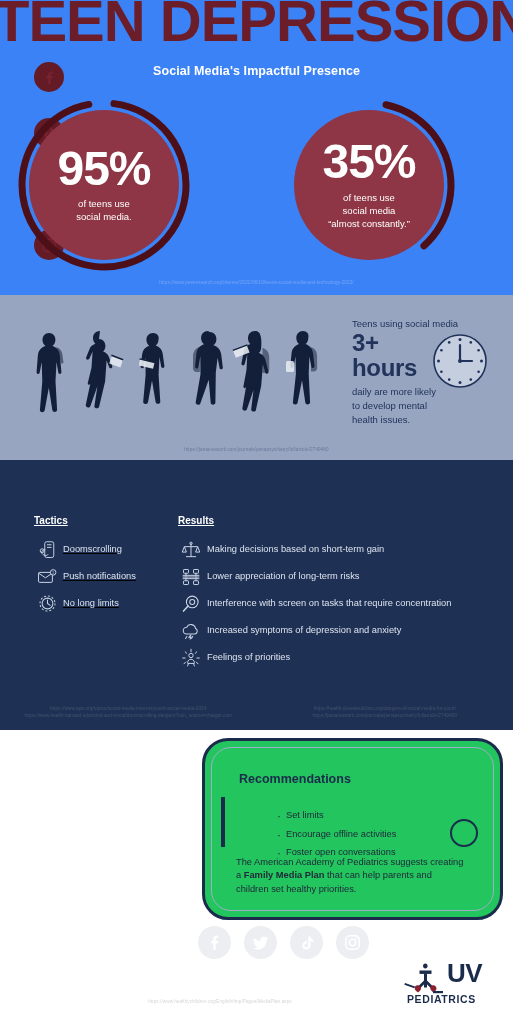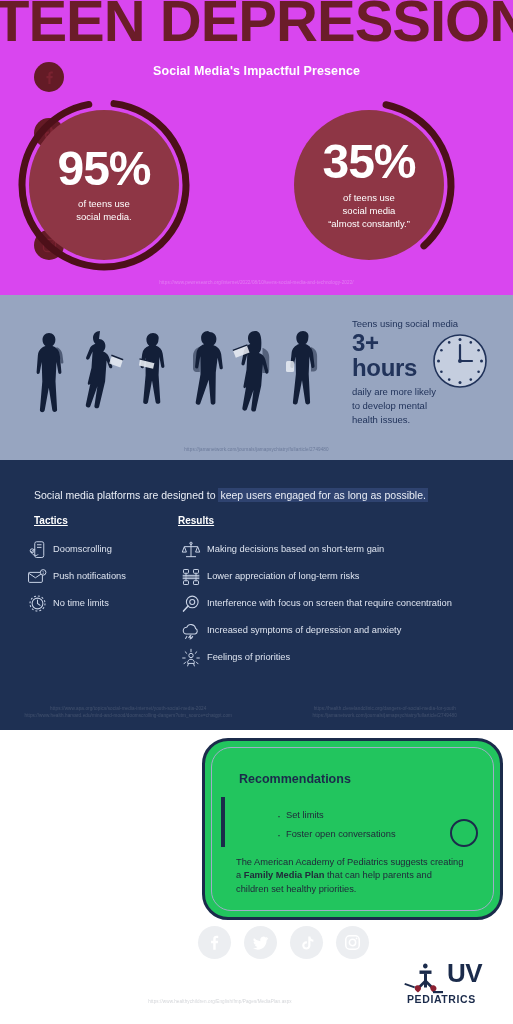--- a/index.html
+++ b/index.html
@@ -5,21 +5,21 @@
   html,body{margin:0;padding:0;}
   body{
     width:513px;height:1024px;
     background:#ffffff;
     font-family:"Liberation Sans","DejaVu Sans",sans-serif;
     overflow:hidden;
   }
   .page{position:relative;width:513px;height:1024px;overflow:hidden;}
 
   
-  .hero{position:relative;width:513px;height:295px;background:#d946ef;overflow:hidden;}
+  .hero{position:relative;width:513px;height:295px;background:#3b82f6;overflow:hidden;}
   .hero-title{
     position:absolute;left:-6px;top:-8px;width:530px;
     font-size:58px;font-weight:bold;letter-spacing:-1px;
     color:#6b1d29;line-height:1;white-space:nowrap;
     font-family:"Liberation Sans",sans-serif;
   }
   .hero-sub{
     position:absolute;top:64px;left:0;width:513px;text-align:center;
     color:#ffffff;font-size:12.5px;font-weight:bold;letter-spacing:.1px;
   }
@@ -64,21 +64,21 @@
   .band3{position:relative;width:513px;height:270px;background:#1e3053;overflow:hidden;}
   .b3-lead{
     position:absolute;left:34px;top:28px;width:450px;
     color:#e9edf5;font-size:10.5px;line-height:1.4;
   }
   .b3-lead .hl{background:#2f4370;padding:1px 2px;}
   .colhead{position:absolute;color:#ffffff;font-size:10px;font-weight:bold;text-decoration:underline;}
   .colhead.a{left:34px;top:55px;}
   .colhead.b{left:178px;top:55px;}
   .itemcol{position:absolute;}
-  .itemcol.a{left:24px;top:76px;width:140px;}
+  .itemcol.a{left:34px;top:76px;width:140px;text-decoration:underline;}
   .itemcol.b{left:178px;top:76px;width:320px;}
   .item{display:flex;align-items:center;height:27px;margin-bottom:0;}
   .item .ico{width:26px;min-width:26px;height:22px;display:flex;align-items:center;justify-content:center;}
   .item .lbl{color:#dde3ef;font-size:9.3px;line-height:1.25;margin-left:3px;}
   .band3 .srcgrid{
     position:absolute;bottom:10px;left:0;width:513px;
     display:flex;justify-content:space-around;
   }
   .band3 .srcgrid .src{color:rgba(255,255,255,.15);width:50%;}
 
@@ -279,23 +279,20 @@
         <line x1="28" y1="28" x2="28" y2="12" stroke="#21335a" stroke-width="2.2" stroke-linecap="round"></line>
         <line x1="28" y1="28" x2="40" y2="28" stroke="#21335a" stroke-width="2.2" stroke-linecap="round"></line>
         <circle cx="28" cy="28" r="2" fill="#21335a"></circle>
       </svg>
     </div>
 
     <div class="src">https://jamanetwork.com/journals/jamapsychiatry/fullarticle/2749480</div>
   </section>
 
   <section class="band3">
-    <div class="b3-lead">
-      <span>Social media platforms are designed to </span><span class="hl">keep users engaged for as long as possible.</span>
-    </div>
 
     <div class="colhead a">Tactics</div>
     <div class="colhead b">Results</div>
 
     <div class="itemcol a">
       <div class="item">
         <span class="ico">
           <svg width="18" height="20" viewBox="0 0 24 26" fill="none" stroke="#c9d3e6" stroke-width="1.3">
             <rect x="9" y="2" width="12" height="21" rx="2.5"></rect>
             <path d="M12 6h6M12 9.5h6"></path>
@@ -317,21 +314,21 @@
         <span class="lbl">Push notifications</span>
       </div>
       <div class="item">
         <span class="ico">
           <svg width="19" height="19" viewBox="0 0 24 24" fill="none" stroke="#c9d3e6" stroke-width="1.3">
             <circle cx="12" cy="12" r="9.5" stroke-dasharray="2.5 2.5"></circle>
             <circle cx="12" cy="12" r="6.8"></circle>
             <path d="M12 7.5V12l3.3 2.3" stroke-linecap="round"></path>
           </svg>
         </span>
-        <span class="lbl">No time limits</span>
+        <span class="lbl">No long limits</span>
       </div>
     </div>
 
     <div class="itemcol b">
       <div class="item">
         <span class="ico">
           <svg width="20" height="20" viewBox="0 0 24 24" fill="none" stroke="#c9d3e6" stroke-width="1.2">
             <path d="M12 4v16M6 20h12M4 8h16"></path>
             <path d="M4 8L1.5 14.5h5L4 8zM20 8l-2.5 6.5h5L20 8z"></path>
             <circle cx="12" cy="4" r="1.4"></circle>
@@ -352,21 +349,21 @@
         <span class="lbl">Lower appreciation of long-term risks</span>
       </div>
       <div class="item">
         <span class="ico">
           <svg width="20" height="20" viewBox="0 0 24 24" fill="none" stroke="#c9d3e6" stroke-width="1.3">
             <circle cx="13.5" cy="9.5" r="7"></circle>
             <circle cx="13.5" cy="9.5" r="3"></circle>
             <path d="M8.5 14.5L3 20.5" stroke-linecap="round" stroke-width="1.8"></path>
           </svg>
         </span>
-        <span class="lbl">Interference with focus on screen that require concentration</span>
+        <span class="lbl">Interference with screen on tasks that require concentration</span>
       </div>
       <div class="item">
         <span class="ico">
           <svg width="20" height="20" viewBox="0 0 24 24" fill="none" stroke="#c9d3e6" stroke-width="1.25">
             <path d="M6.5 15.5a4 4 0 0 1 .4-8 5.6 5.6 0 0 1 10.6 1.6 3.4 3.4 0 0 1-.5 6.4H6.5z"></path>
             <path d="M7 18.5l-1.5 2.5M10.5 18l-1.2 2M14 18.5l-1.3 2.3" stroke-linecap="round"></path>
             <path d="M12 16.8l-1.6 2.6h2l-1.5 2.3" stroke-linecap="round" stroke-linejoin="round"></path>
           </svg>
         </span>
         <span class="lbl">Increased symptoms of depression and anxiety</span>
@@ -397,20 +394,21 @@
 
   <section class="band4">
 
 
     <div class="phone right">
       <div class="screen"></div>
       <div class="rec-title">Recommendations</div>
       <div class="rec-bar"></div>
       <ul class="rec-list">
         <li>Set limits</li>
+        <li>Encourage offline activities</li>
         <li>Foster open conversations</li>
       </ul>
       <div class="rec-para">
         <span>The American Academy of Pediatrics suggests creating a </span><b>Family Media Plan</b><span> that can help parents and children set healthy priorities.</span>
       </div>
       <div class="camdot"></div>
     </div>
 
     <div class="footer-socials">
       <div class="fs-chip">

